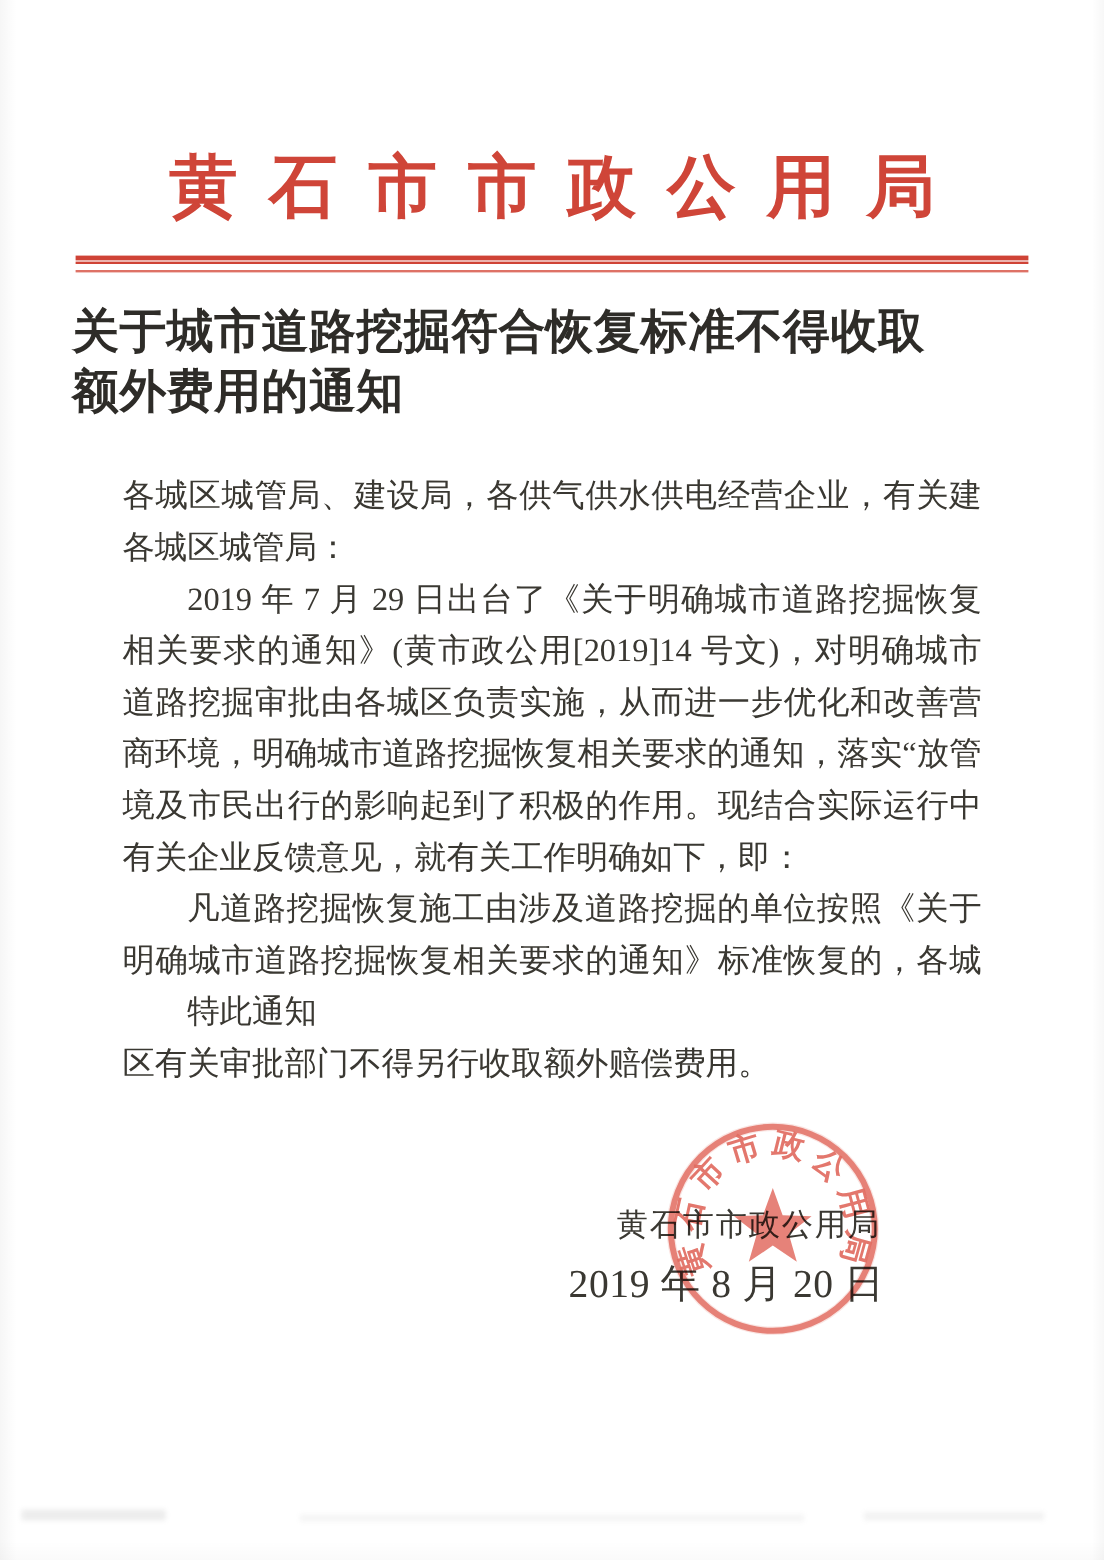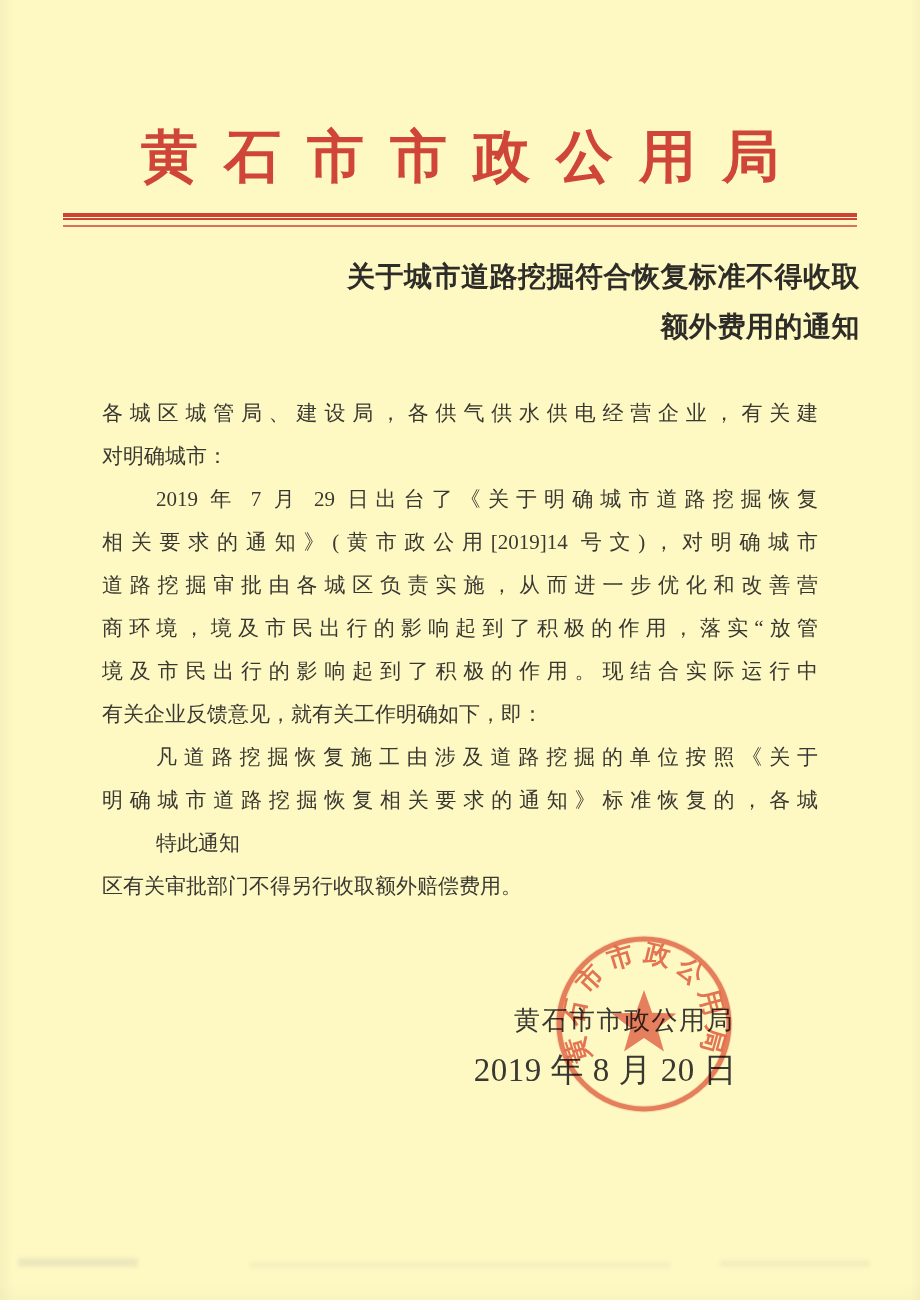--- a/index.html
+++ b/index.html
@@ -8,21 +8,21 @@
     --seal-red:#dd574a;
     --body-ink:#3a3832;
     --title-ink:#2e2c28;
   }
   *{margin:0;padding:0;box-sizing:border-box;}
   html,body{background:#e8e8e8;}
   .page{
     position:relative;
     width:920px;height:1300px;
     margin:0 auto;
-    background:#fef9c3;
+    background:#ffffff;
     font-family:"Liberation Serif","DejaVu Serif",serif;
     overflow:hidden;
   }
   
   .page::before{
     content:"";position:absolute;inset:0;pointer-events:none;
     background:
       linear-gradient(90deg, rgba(0,0,0,0.035), rgba(0,0,0,0) 14px),
       linear-gradient(270deg, rgba(0,0,0,0.03), rgba(0,0,0,0) 10px),
       linear-gradient(0deg, rgba(0,0,0,0.02), rgba(0,0,0,0) 16px);
@@ -38,29 +38,29 @@
     white-space:nowrap;
   }
 
   .rule{position:absolute;left:63px;width:794px;}
   .rule-a{top:213px;height:4px;background:var(--line-red);}
   .rule-b{top:218px;height:2px;background:var(--line-red);}
   .rule-c{top:225px;height:2px;background:#d8594b;opacity:.85;}
 
   .doc-title{
     position:absolute;top:252px;left:60px;width:800px;
-    text-align:right;color:var(--title-ink);
-    font-size:28px;font-weight:bold;line-height:50px;
+    text-align:left;color:var(--title-ink);
+    font-size:39px;font-weight:bold;line-height:50px;
     letter-spacing:0.5px;
   }
 
   .body-text{
     position:absolute;top:392px;left:102px;width:716px;
     color:var(--body-ink);
-    font-size:21px;line-height:43px;
+    font-size:27px;line-height:43px;
   }
   .body-line{
     height:43px;white-space:nowrap;
   }
   .body-line.fill{
     text-align:justify;text-align-last:justify;
     -moz-text-align-last:justify;
   }
   .body-line.end{text-align:left;}
   .body-line.indent{text-indent:54px;}
@@ -102,25 +102,25 @@
   <div class="rule rule-b"></div>
   <div class="rule rule-c"></div>
 
   <div class="doc-title">
     <div>关于城市道路挖掘符合恢复标准不得收取</div>
     <div>额外费用的通知</div>
   </div>
 
   <div class="body-text" id="body-text">
       <div class="body-line fill">各城区城管局、建设局，各供气供水供电经营企业，有关建</div>
-      <div class="body-line end">对明确城市：</div>
+      <div class="body-line end">各城区城管局：</div>
       <div class="body-line fill indent">2019 年 7 月 29 日出台了《关于明确城市道路挖掘恢复</div>
       <div class="body-line fill">相关要求的通知》(黄市政公用[2019]14 号文)，对明确城市</div>
       <div class="body-line fill">道路挖掘审批由各城区负责实施，从而进一步优化和改善营</div>
-      <div class="body-line fill">商环境，境及市民出行的影响起到了积极的作用，落实“放管</div>
+      <div class="body-line fill">商环境，明确城市道路挖掘恢复相关要求的通知，落实“放管</div>
       <div class="body-line fill">境及市民出行的影响起到了积极的作用。现结合实际运行中</div>
       <div class="body-line end">有关企业反馈意见，就有关工作明确如下，即：</div>
       <div class="body-line fill indent">凡道路挖掘恢复施工由涉及道路挖掘的单位按照《关于</div>
       <div class="body-line fill">明确城市道路挖掘恢复相关要求的通知》标准恢复的，各城</div>
       <div class="body-line end indent">特此通知</div>
       <div class="body-line end">区有关审批部门不得另行收取额外赔偿费用。</div>
     </div>
 
   <div class="signature">黄石市市政公用局</div>
 

